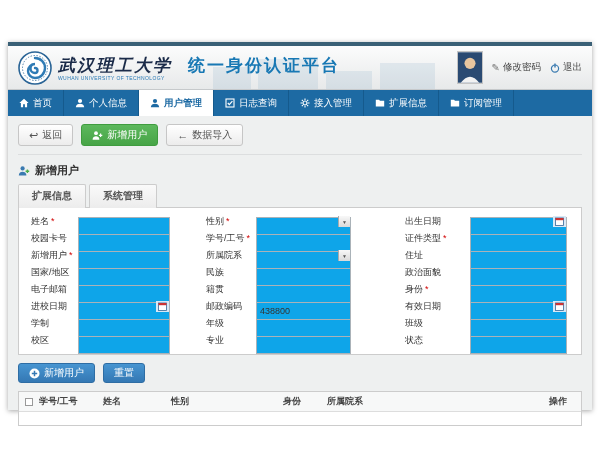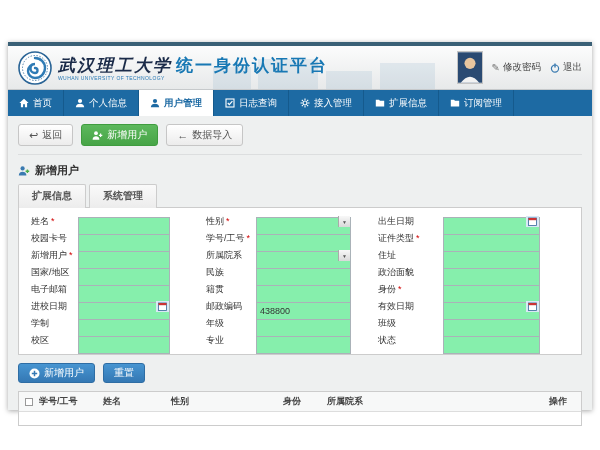--- a/index.html
+++ b/index.html
@@ -16,21 +16,21 @@
   .b1 { left:205px; width:38px; height:22px; }
   .b2 { left:250px; width:60px; height:30px; }
   .b3 { left:318px; width:46px; height:18px; }
   .b4 { left:372px; width:55px; height:26px; }
   .logo-row { position:absolute; left:10px; top:5px; display:flex; align-items:center; }
   .emblem { width:34px; height:34px; }
   .uni-names { margin-left:6px; }
   .uni-cn { font-family:"DejaVu Serif","Liberation Serif",serif; font-style:italic;
             font-weight:bold; font-size:17px; color:#1b2b49; letter-spacing:2px; line-height:19px;}
   .uni-en { font-size:5px; color:#2a7ab5; letter-spacing:.4px; }
-  .platform { margin-left:4px; align-self:flex-start; padding-top:3px;
+  .platform { margin-left:16px; align-self:flex-start; padding-top:3px;
               font-size:17px; font-weight:bold; color:#1878b4; letter-spacing:2px; }
   .user-box { position:absolute; right:10px; top:5px; display:flex; align-items:center;
               gap:9px; font-size:9.5px; color:#444; }
   .avatar { width:26px; height:33px; border:1px solid #c4c4c4; background:#fff; }
   .hlink { display:inline-flex; align-items:center; gap:3px; cursor:pointer; color:#444; }
   .pencil { font-size:10px; color:#777; }
   
   .nav { display:flex; height:26px; background:#1d6aa3; }
   .nav-item { display:flex; align-items:center; gap:4px; padding:0 11px;
               color:#fff; font-size:9.5px; border-right:1px solid #155a8d;
@@ -53,27 +53,27 @@
   .tab { padding:4px 13px 5px; font-size:10px; font-weight:bold; color:#555;
          background:linear-gradient(#fafafa,#ececec); border:1px solid #ccc;
          border-bottom:none; border-radius:2px 2px 0 0; cursor:pointer; margin-bottom:-1px; }
   .tab.active { background:#fff; color:#333; border-bottom:1px solid #fff; }
   
   .panel { margin:0 10px; background:#fff; border:1px solid #ccc; padding:5px 0 5px 4px; }
   .form-row { display:flex; align-items:center; height:17px; }
   .lbl { font-size:9px; color:#333; white-space:nowrap; }
   .l1 { width:55px; padding-left:8px; }
   .l2 { width:50px; margin-left:36px; }
-  .l3 { width:65px; margin-left:27px; }
+  .l3 { width:65px; margin-left:54px; }
   .star { color:#d10000; font-size:9px; }
   .star::after { content:"*"; margin-left:2px; }
   .fw { position:relative; height:13px; }
   .w1 { width:92px; } .w2 { width:95px; } .w3 { width:97px; }
   .inp { width:100%; height:13px; border:1px solid #aab2b8; font-size:9px;
-         padding:8px 3px; color:#333; background:#86efac; }
+         padding:8px 3px; color:#333; background:#0ea5e9; }
   .sel-btn { position:absolute; right:1px; top:1px; width:12px; height:11px;
              background:linear-gradient(#f8f8f8,#d9d9d9); border-left:1px solid #aaa;
              display:flex; align-items:center; justify-content:center;
              font-size:5px; color:#555; cursor:pointer; }
   .cal-btn { position:absolute; right:1px; top:1px; width:13px; height:11px;
              background:#d9e8f5; display:flex; align-items:center; justify-content:center;
              cursor:pointer; }
   
   .actions { display:flex; gap:8px; margin:8px 10px; }
   .btn-blue { display:inline-flex; align-items:center; gap:4px; height:20px; padding:0 10px;

